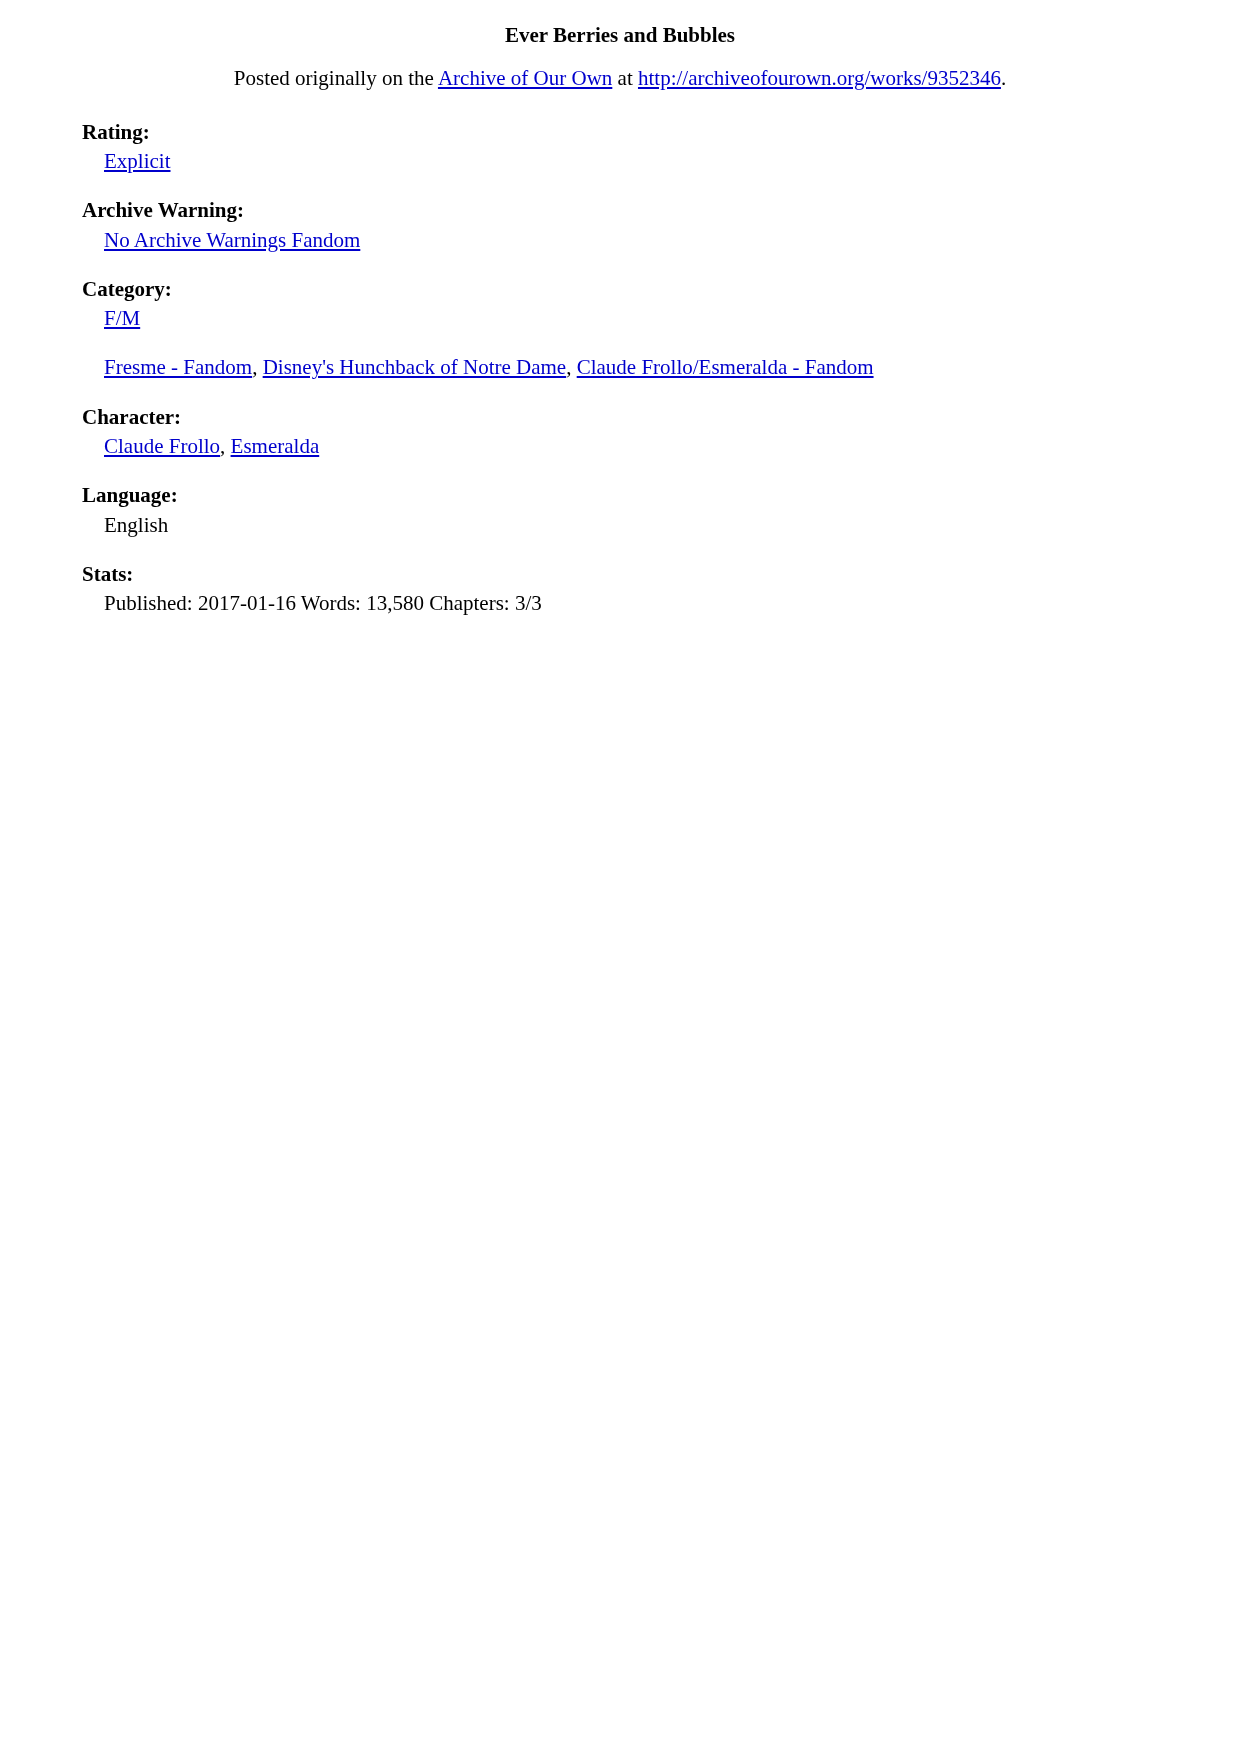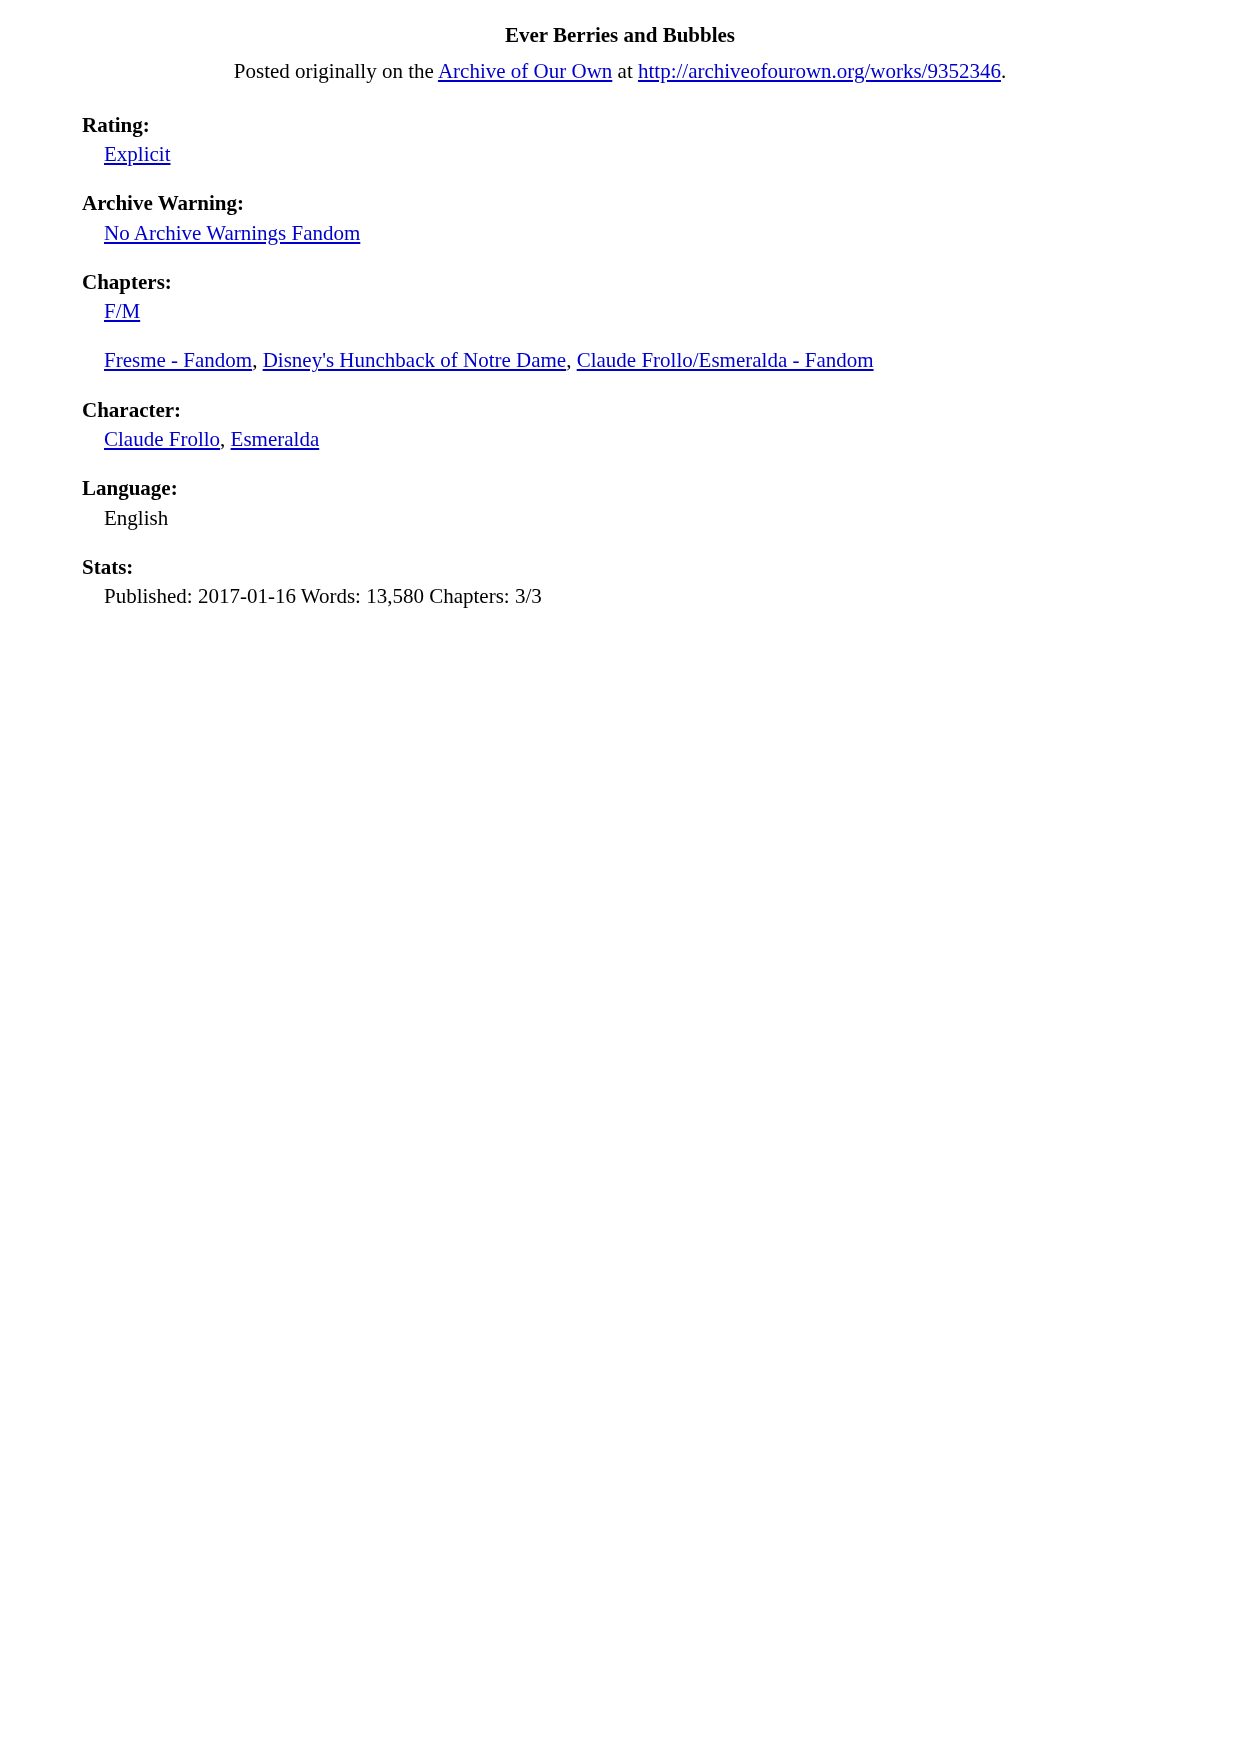--- a/index.html
+++ b/index.html
@@ -18,21 +18,21 @@
     width: 1240px;
     min-height: 1752px;
     box-sizing: border-box;
     padding: 22px 78px 40px 78px;
   }
   .doc-title {
     text-align: center;
     font-weight: bold;
     font-size: 21px;
     line-height: 1.3;
-    margin: 0 0 8px 0;
+    margin: 0 0 15px 0;
   }
   .preface-line {
     text-align: center;
     font-size: 21px;
     line-height: 1.35;
     margin: 4px 0 26px 0;
   }
   a.link {
     color: #0000cc;
     text-decoration: underline;
@@ -74,21 +74,21 @@
   <div id="meta-container">
       <div class="meta-group">
         <div class="meta-label">Rating:</div>
         <div class="meta-value"><a class="link" href="#">Explicit</a></div>
       </div>
       <div class="meta-group">
         <div class="meta-label">Archive Warning:</div>
         <div class="meta-value"><a class="link" href="#">No Archive Warnings Fandom</a></div>
       </div>
       <div class="meta-group">
-        <div class="meta-label">Chapters:</div>
+        <div class="meta-label">Category:</div>
         <div class="meta-value"><a class="link" href="#">F/M</a></div>
       </div>
       <div class="meta-group">
         <div class="meta-value"><a class="link" href="#">Fresme - Fandom</a><span class="sep">, </span><a class="link" href="#">Disney's Hunchback of Notre Dame</a><span class="sep">, </span><a class="link" href="#">Claude Frollo/Esmeralda - Fandom</a></div>
       </div>
       <div class="meta-group">
         <div class="meta-label">Character:</div>
         <div class="meta-value"><a class="link" href="#">Claude Frollo</a><span class="sep">, </span><a class="link" href="#">Esmeralda</a></div>
       </div>
       <div class="meta-group">

